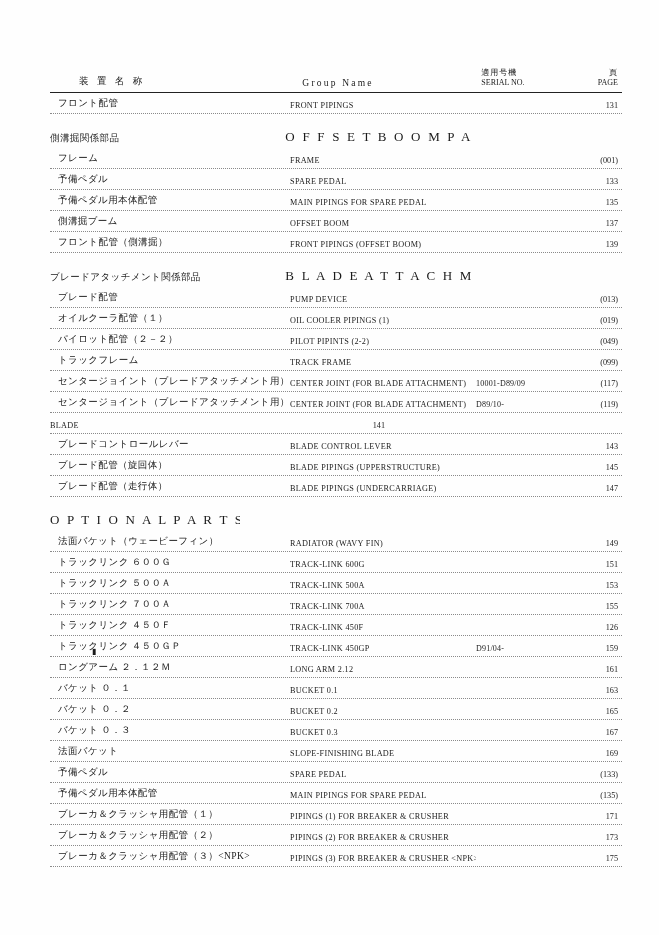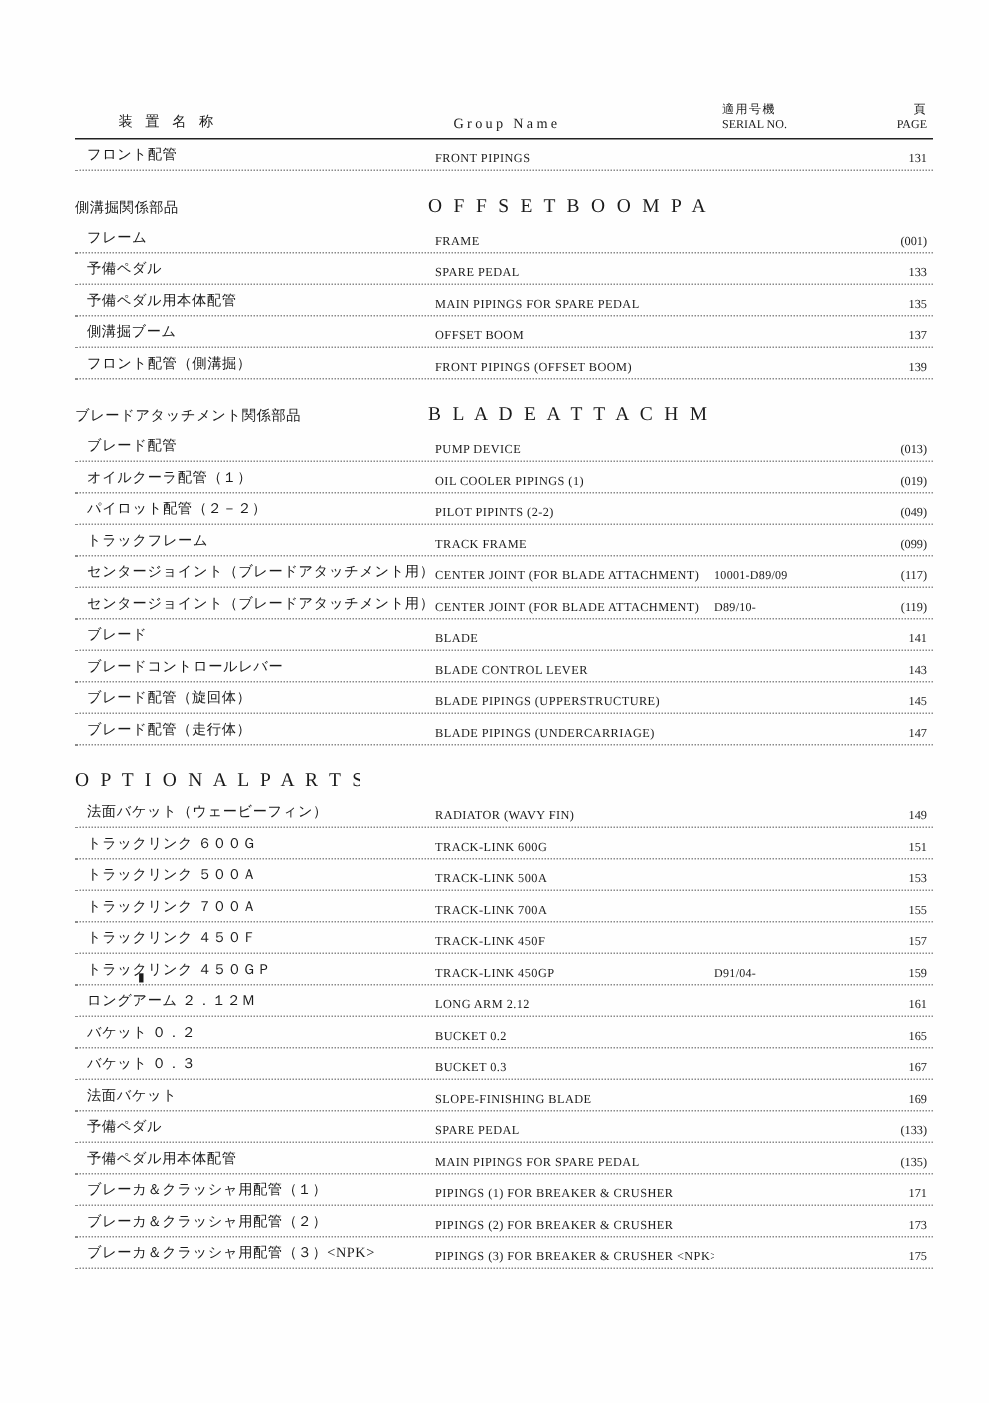--- a/index.html
+++ b/index.html
@@ -225,21 +225,20 @@
           <div class="c-serial">10001-D89/09</div>
           <div class="c-page">(117)</div>
         </div>
         <div class="row">
           <div class="c-jp">センタージョイント（ブレードアタッチメント用）</div>
           <div class="c-en">CENTER JOINT (FOR BLADE ATTACHMENT)</div>
           <div class="c-serial">D89/10-</div>
           <div class="c-page">(119)</div>
         </div>
         <div class="row">
-          <div class="c-jp">ブレード</div>
           <div class="c-en">BLADE</div>
           <div class="c-serial"></div>
           <div class="c-page">141</div>
         </div>
         <div class="row">
           <div class="c-jp">ブレードコントロールレバー</div>
           <div class="c-en">BLADE CONTROL LEVER</div>
           <div class="c-serial"></div>
           <div class="c-page">143</div>
         </div>
@@ -282,36 +281,42 @@
         <div class="row">
           <div class="c-jp">トラックリンク ７００Ａ</div>
           <div class="c-en">TRACK-LINK 700A</div>
           <div class="c-serial"></div>
           <div class="c-page">155</div>
         </div>
         <div class="row">
           <div class="c-jp">トラックリンク ４５０Ｆ</div>
           <div class="c-en">TRACK-LINK 450F</div>
           <div class="c-serial"></div>
-          <div class="c-page">157</div>
+          <div class="c-page">126</div>
         </div>
         <div class="row" style="position: relative;">
           <span style="position: absolute; left: 42px; font-size: 8px;">▮</span>
           <div class="c-jp">トラックリンク ４５０ＧＰ</div>
           <div class="c-en">TRACK-LINK 450GP</div>
           <div class="c-serial">D91/04-</div>
           <div class="c-page">159</div>
         </div>
         <div class="row">
           <div class="c-jp">ロングアーム ２．１２Ｍ</div>
           <div class="c-en">LONG ARM 2.12</div>
           <div class="c-serial"></div>
           <div class="c-page">161</div>
         </div>
         <div class="row">
+          <div class="c-jp">バケット ０．１</div>
+          <div class="c-en">BUCKET 0.1</div>
+          <div class="c-serial"></div>
+          <div class="c-page">163</div>
+        </div>
+        <div class="row">
           <div class="c-jp">バケット ０．２</div>
           <div class="c-en">BUCKET 0.2</div>
           <div class="c-serial"></div>
           <div class="c-page">165</div>
         </div>
         <div class="row">
           <div class="c-jp">バケット ０．３</div>
           <div class="c-en">BUCKET 0.3</div>
           <div class="c-serial"></div>
           <div class="c-page">167</div>

